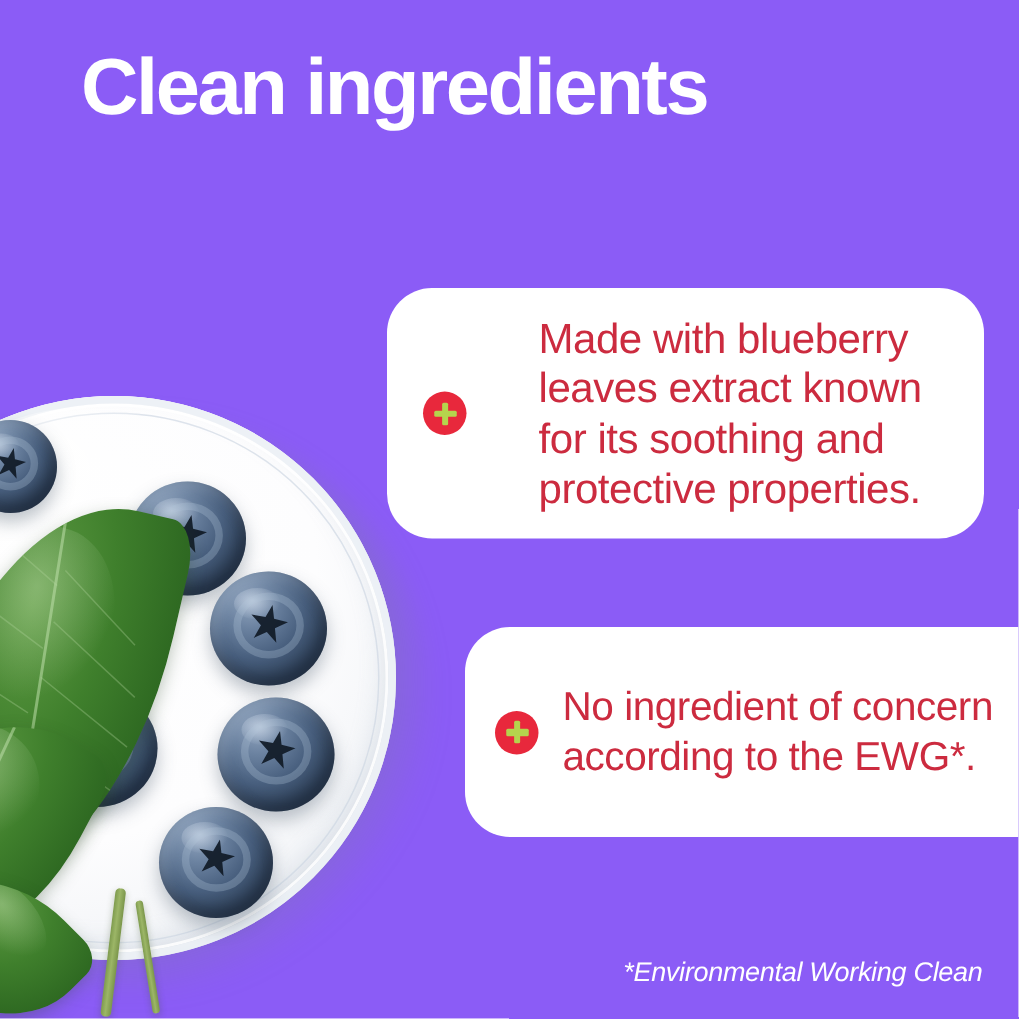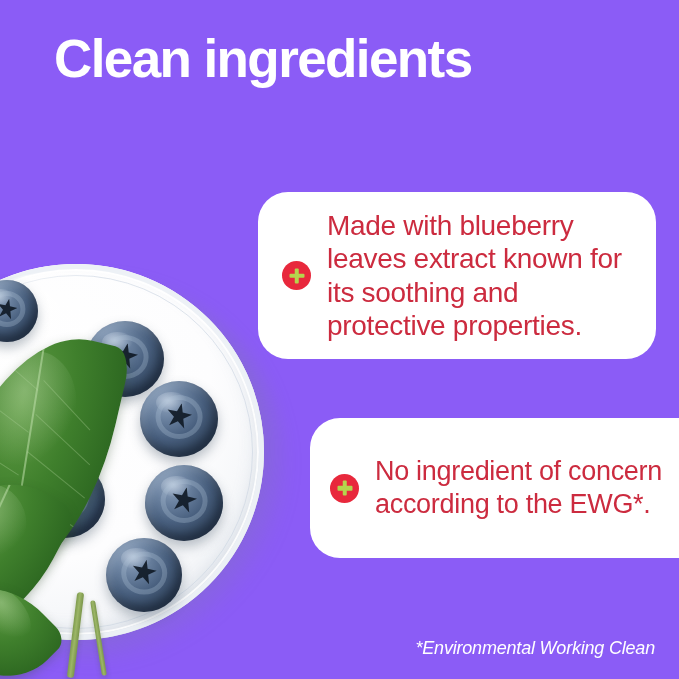--- a/index.html
+++ b/index.html
@@ -191,20 +191,21 @@
     display: flex;
     align-items: center;
     box-sizing: border-box;
   }
   #card-1 {
     left: 258px;
     top: 192px;
     width: 398px;
     height: 167px;
     padding: 0 14px 0 24px;
+    gap: 32px;
   }
   #card-2 {
     left: 310px;
     top: 418px;
     width: 404px;
     height: 140px;
     padding: 0 14px 0 20px;
   }
   .plus-badge {
     flex: 0 0 auto;

